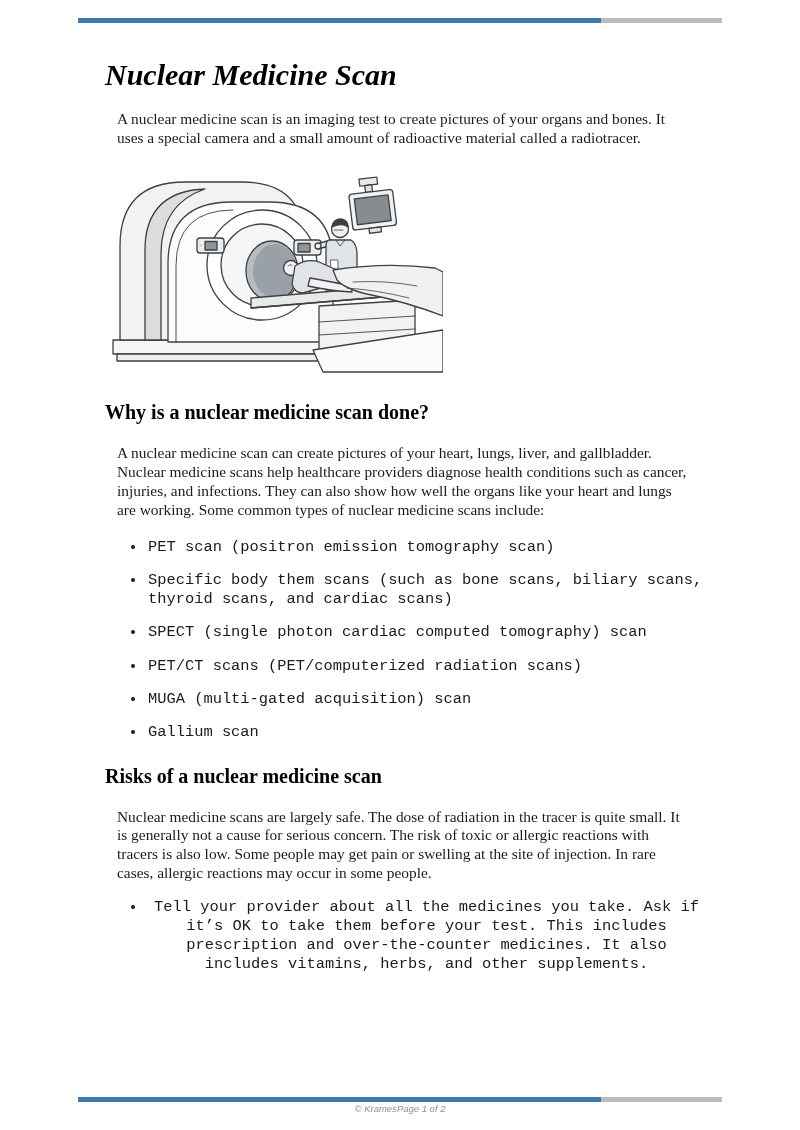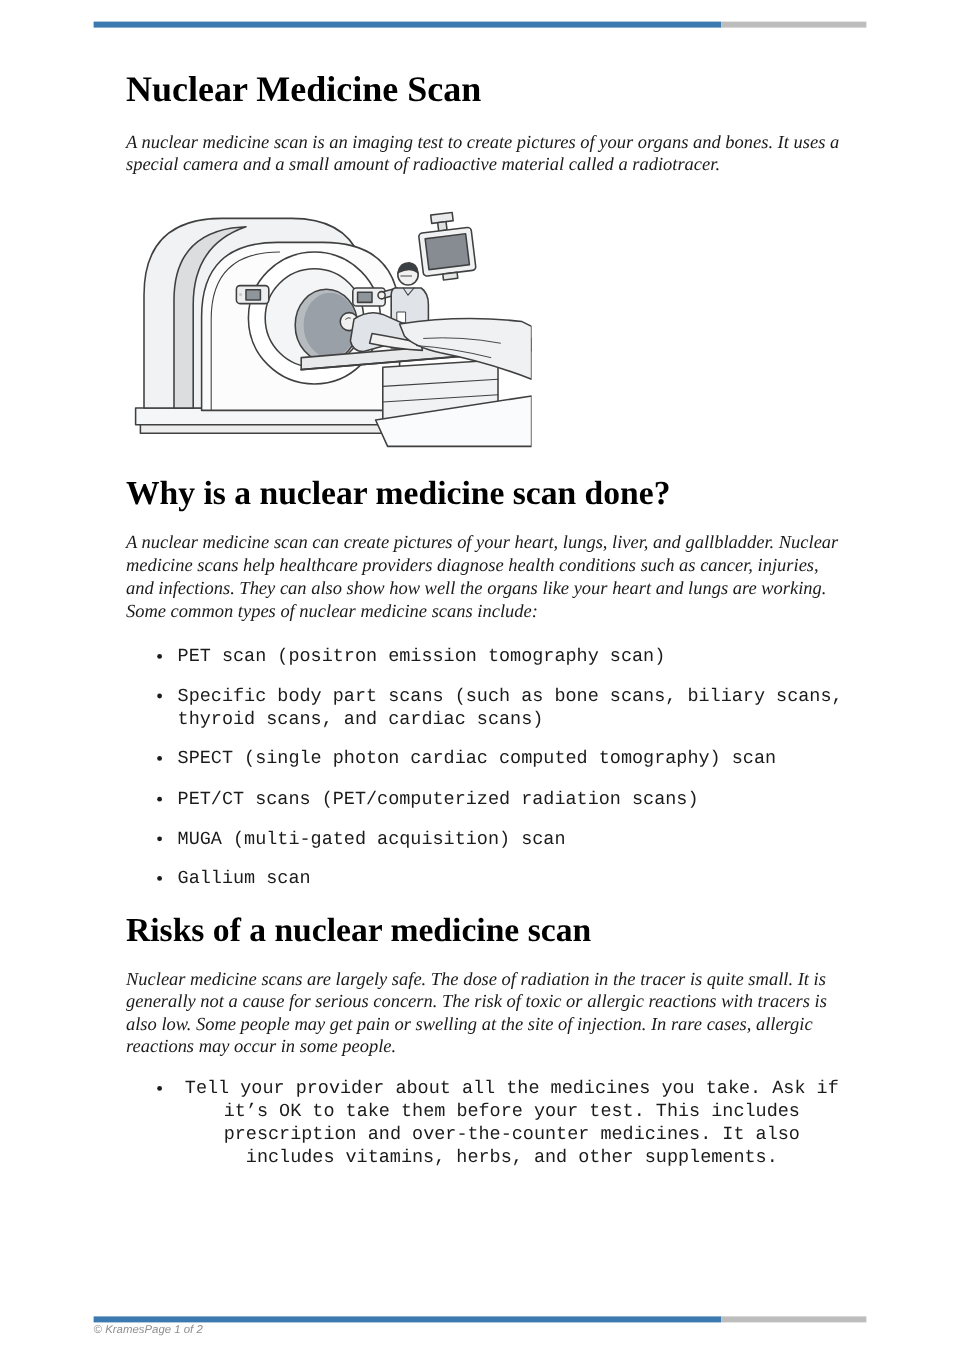--- a/index.html
+++ b/index.html
@@ -14,35 +14,35 @@
   }
   
   .accent-bar { position: absolute; left: 78px; width: 644px; height: 5px; display: flex; }
   .accent-bar.top { top: 18px; }
   .accent-bar.bottom { top: 1097px; }
   .accent-bar .seg-blue { width: 523px; height: 100%; background: #3b79ae; }
   .accent-bar .seg-gray { flex: 1; height: 100%; background: #bdbdbd; }
   
   .footer-row {
     position: absolute; left: 78px; top: 1103px; width: 644px;
-    display: flex; justify-content: flex-start;
+    display: flex; justify-content: center;
     font-family: "Liberation Sans", sans-serif;
     font-style: italic; font-size: 9.5px; color: #8e8e8e;
   }
   
   .content { position: absolute; left: 105px; top: 0; width: 600px; }
   h1 {
     font-size: 30px; line-height: 36px; font-weight: bold;
-    margin: 57px 0 0 0; color: #000;
+    margin: 57px 0 0 0; color: #000; font-style: italic;
   }
   h2 {
-    font-size: 28px; line-height: 26px; font-weight: bold;
+    font-size: 20px; line-height: 26px; font-weight: bold;
     margin: 0; color: #000;
   }
-  p { font-size: 15.4px; line-height: 18.7px; margin: 0; font-style: italic; }
+  p { font-size: 15.4px; line-height: 18.7px; margin: 12px; }
   .intro { margin-top: 17px; }
   .body-p { margin-top: 19px; }
   #why-heading { margin-top: 25px; }
   #risks-heading { margin-top: 21px; }
   #before-heading { margin-top: 23px; }
   ul { margin: 19px 0 0 0; padding-left: 41px; list-style: disc; }
   ul.before-list { margin-top: 16px; text-align: center; }
   li { font-size: 15.4px; line-height: 18.7px; margin-bottom: 14.5px; padding-left: 2px; font-family: Liberation Mono, monospace; }
   li:last-child { margin-bottom: 0; }
   
@@ -148,21 +148,21 @@
 
       </g>
     </svg>
   </figure>
 
   <h2 id="why-heading">Why is a nuclear medicine scan done?</h2>
   <p class="body-p">A nuclear medicine scan can create pictures of your heart, lungs, liver, and gallbladder. Nuclear medicine scans help healthcare providers diagnose health conditions such as cancer, injuries, and infections. They can also show how well the organs like your heart and lungs are working. Some common types of nuclear medicine scans include:</p>
 
   <ul class="scan-type-list">
     <li>PET scan (positron emission tomography scan)</li>
-    <li>Specific body part scans (such as bone scans, biliary scans, thyroid scans, and cardiac scans)</li>
+    <li>Specific body them scans (such as bone scans, biliary scans, thyroid scans, and cardiac scans)</li>
     <li>SPECT (single photon cardiac computed tomography) scan</li>
     <li>PET/CT scans (PET/computerized radiation scans)</li>
     <li>MUGA (multi-gated acquisition) scan</li>
     <li>Gallium scan</li>
   </ul>
 
   <h2 id="risks-heading">Risks of a nuclear medicine scan</h2>
   <p class="body-p">Nuclear medicine scans are largely safe. The dose of radiation in the tracer is quite small. It is generally not a cause for serious concern. The risk of toxic or allergic reactions with tracers is also low. Some people may get pain or swelling at the site of injection. In rare cases, allergic reactions may occur in some people.</p>
 
 

